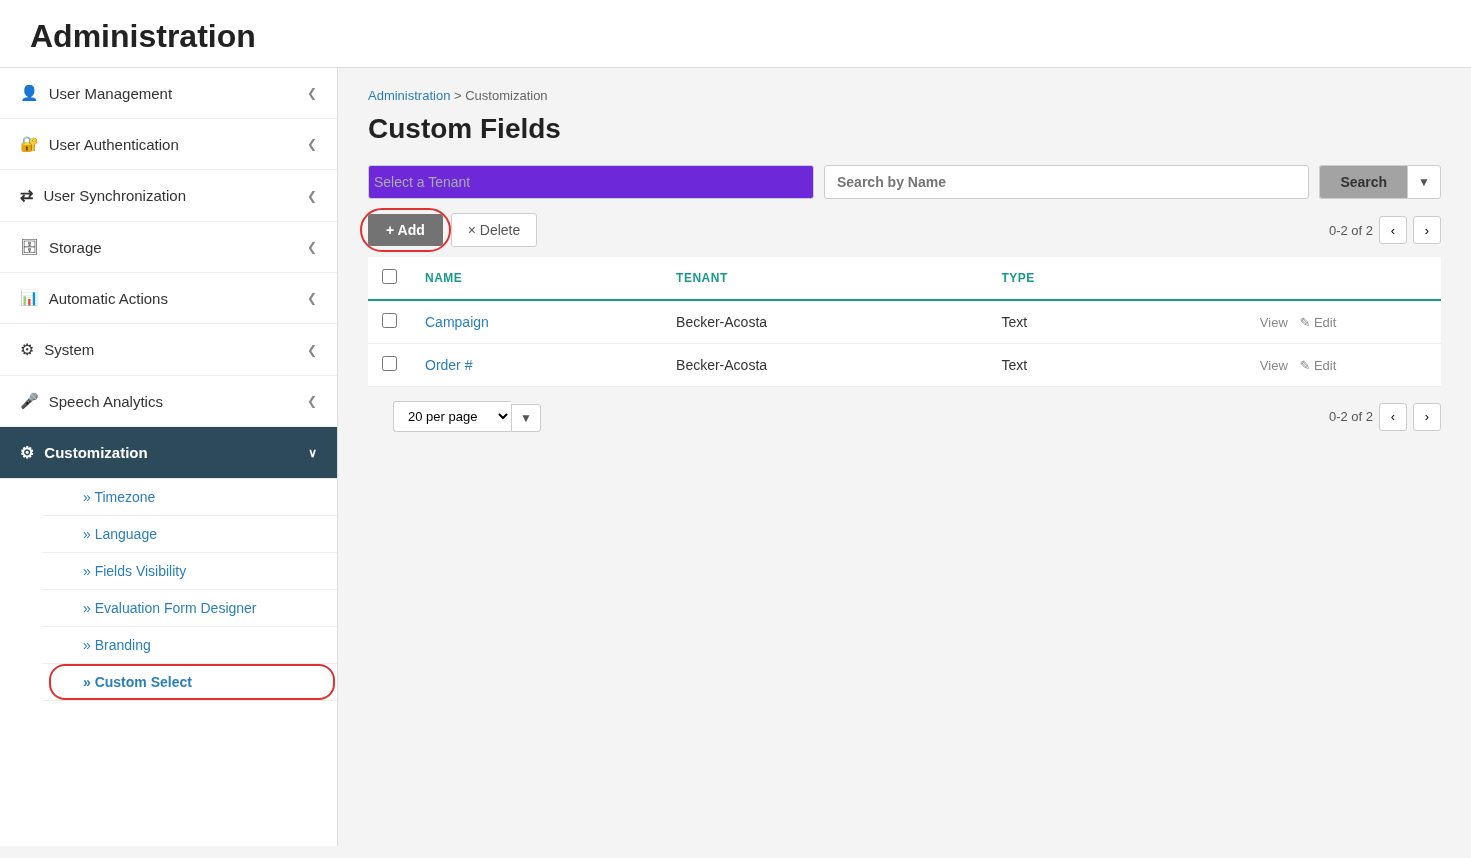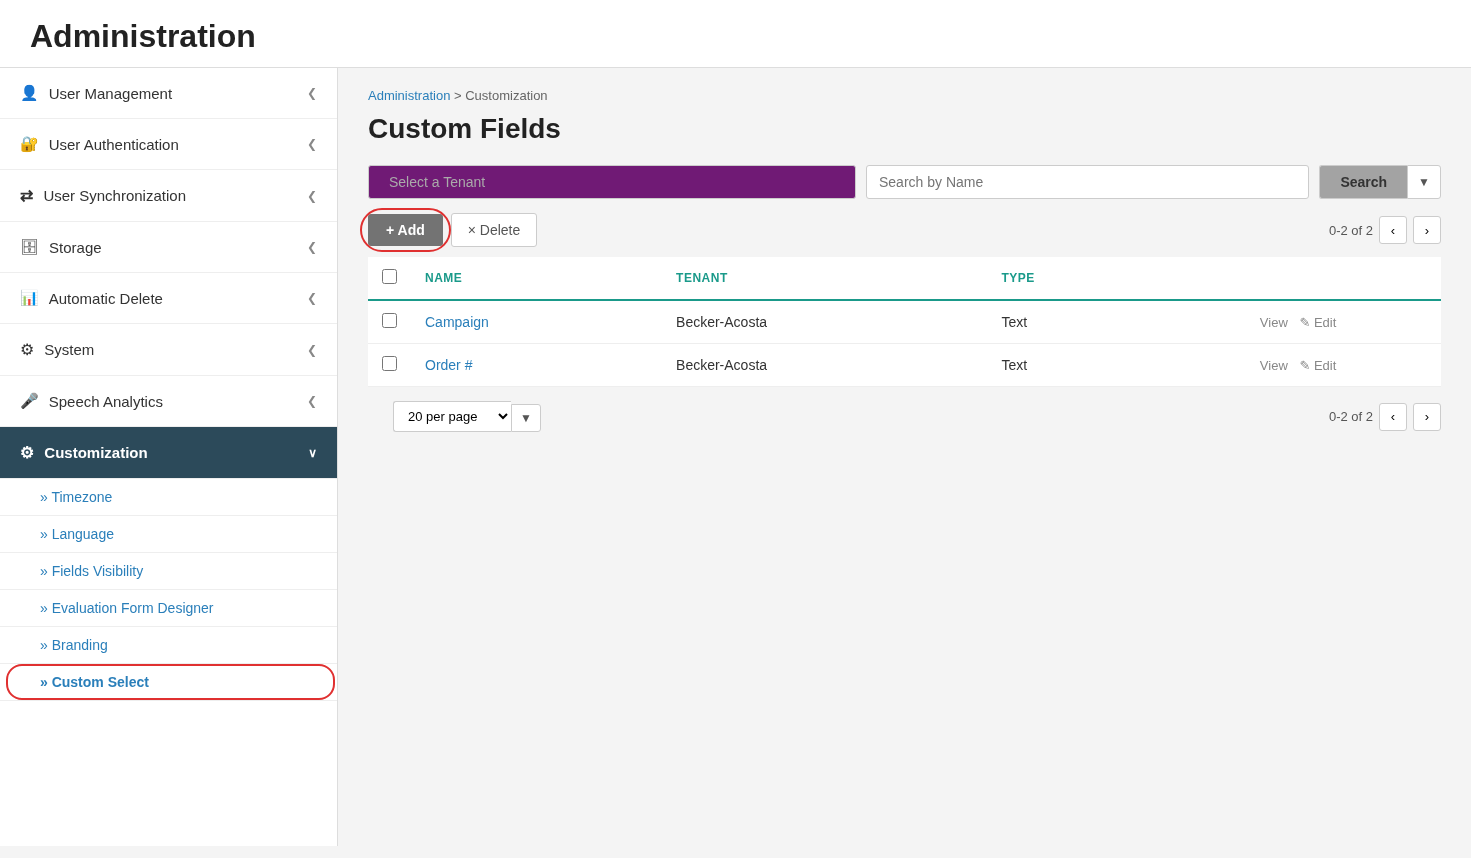--- a/index.html
+++ b/index.html
@@ -52,20 +52,21 @@
     .sidebar-item.active .chevron { color: #fff; }
 
     
     .sidebar-subitem {
       padding: 10px 20px 10px 40px;
       font-size: 14px;
       color: #2a7fba;
       cursor: pointer;
       border-bottom: 1px solid #eee;
       background: #fff;
+      margin-left: 43px;
     }
 
     
     .sidebar-subitem.highlighted {
       position: relative;
     }
     .sidebar-subitem.highlighted::before {
       content: '';
       position: absolute;
       left: 6px;
@@ -101,38 +102,39 @@
     }
 
     
     .filter-row {
       display: flex;
       align-items: center;
       gap: 10px;
       margin-bottom: 14px;
     }
     .tenant-select {
-      width: 488px;
-      padding: 8px 20px;
+      width: 446px;
+      padding: 8px 5px;
       border: 1px solid #ccc;
       border-radius: 3px;
       font-size: 14px;
       color: #aaa;
-      background: #701a75;
+      background: #6d28d9;
       appearance: none;
       cursor: pointer;
     }
     .search-input {
       flex: 1;
       padding: 8px 12px;
       border: 1px solid #ccc;
       border-radius: 3px;
       font-size: 14px;
       color: #000000;
       background: #fff;
+      font-weight: bold;
     }
     .search-btn-group {
       display: flex;
       align-items: stretch;
     }
     .search-btn {
       padding: 8px 20px;
       background: #a3a3a3;
       border: 1px solid #ccc;
       border-right: none;
@@ -355,21 +357,21 @@
       <div class="item-left">
         <span class="icon-storage"></span>
         <span>Storage</span>
       </div>
       <span class="chevron">❮</span>
     </div>
 
     <div class="sidebar-item">
       <div class="item-left">
         <span class="icon-auto"></span>
-        <span>Automatic Delete</span>
+        <span>Automatic Actions</span>
       </div>
       <span class="chevron">❮</span>
     </div>
 
     <div class="sidebar-item">
       <div class="item-left">
         <span class="icon-system"></span>
         <span>System</span>
       </div>
       <span class="chevron">❮</span>

